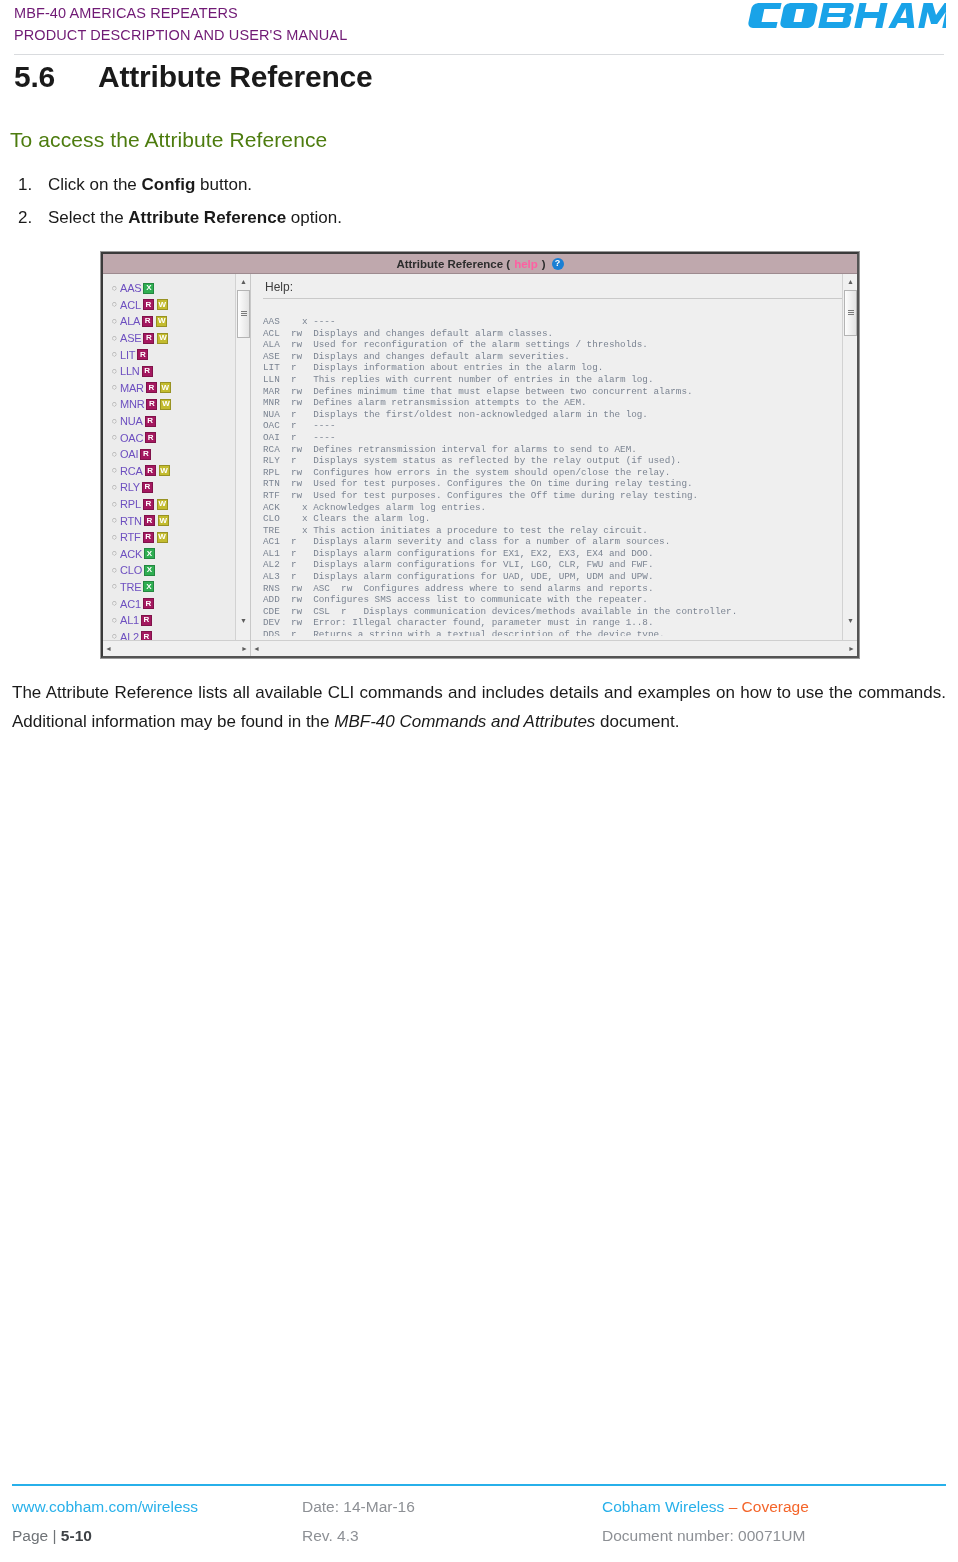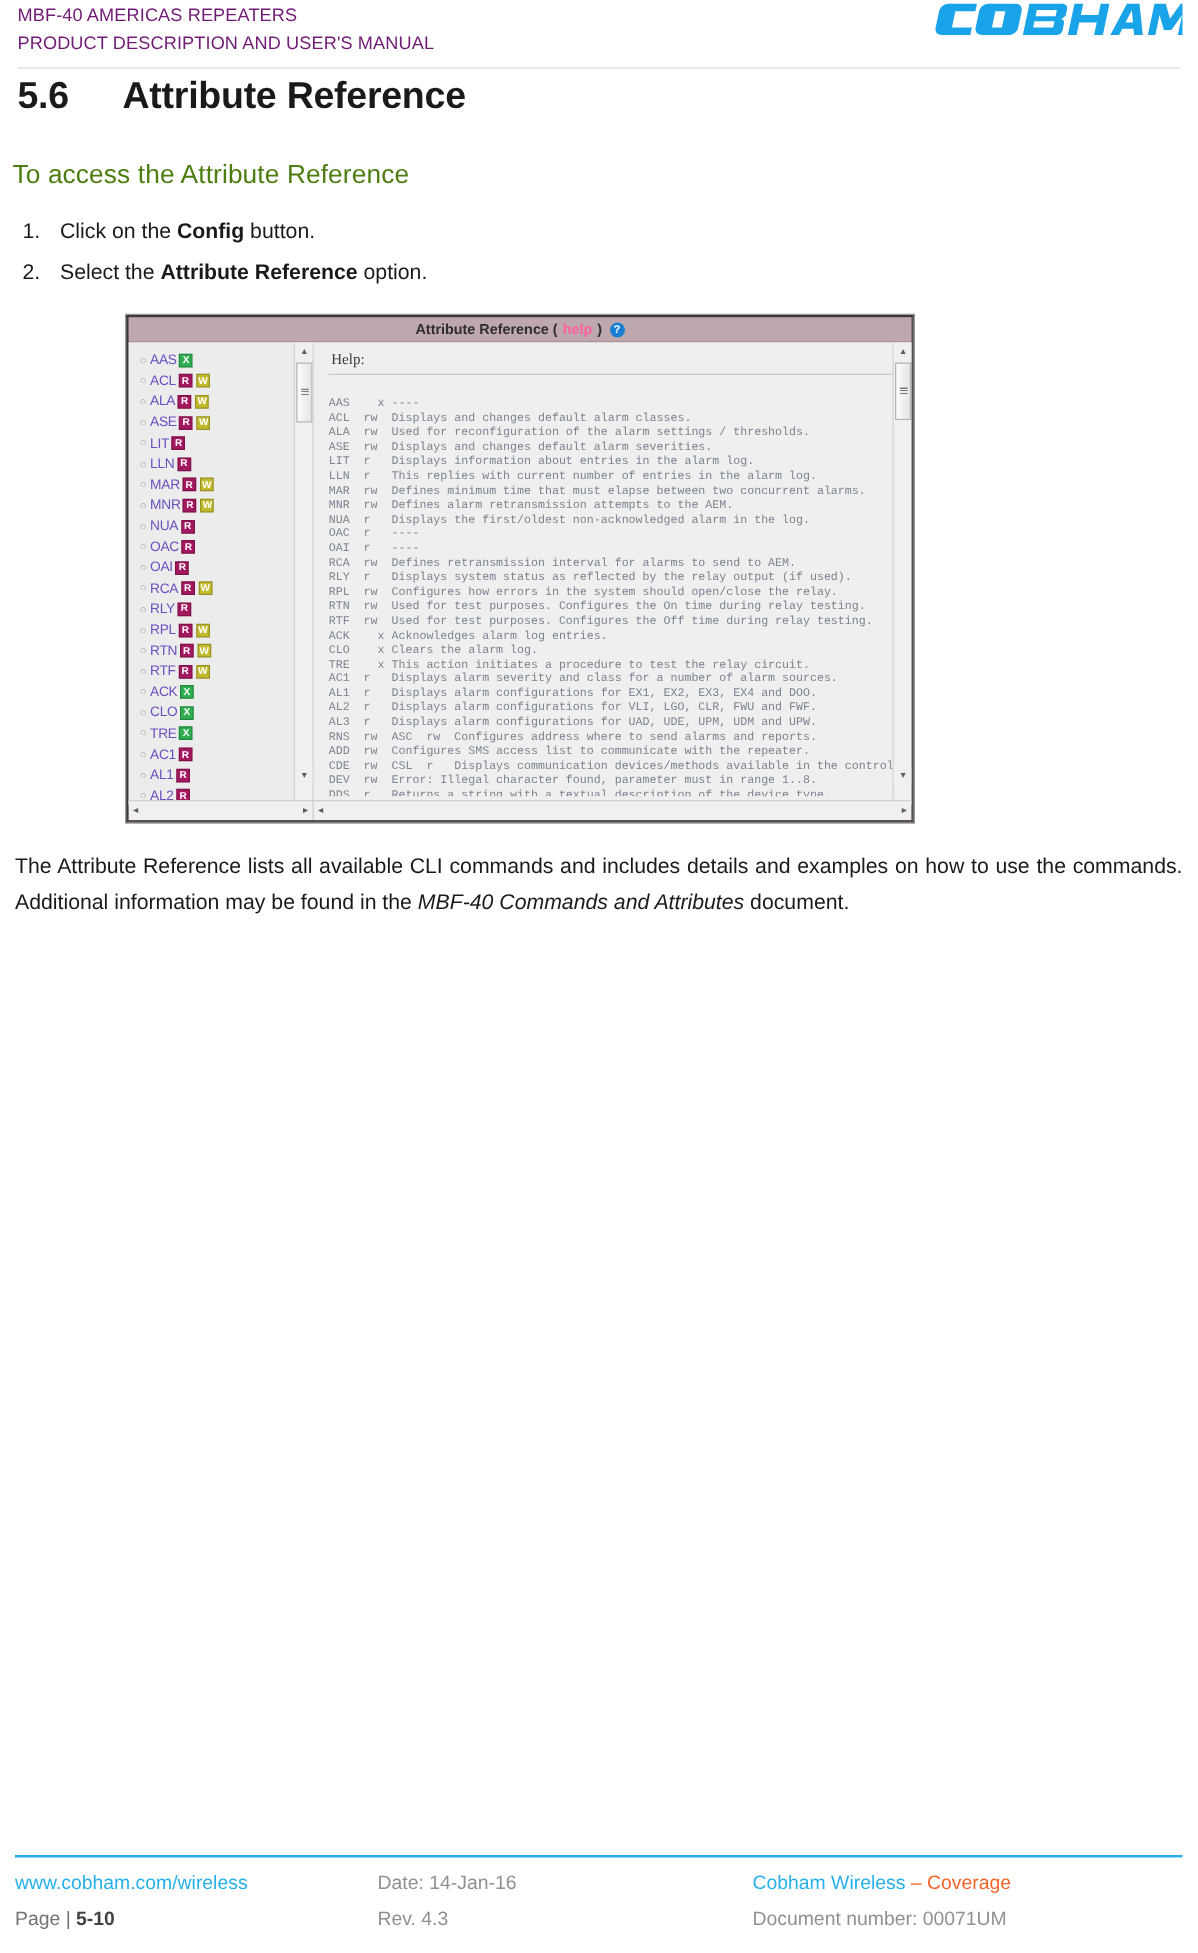--- a/index.html
+++ b/index.html
@@ -76,22 +76,22 @@
     color: #1a1a1a;
     line-height: 33px;
   }
   .step .n { width: 38px; flex: none; padding-left: 8px; }
   .step .t b { font-weight: bold; }
 
   
   .shot {
     position: absolute;
     left: 101px; top: 252px;
-    width: 630px; height: 406px;
-    background: #fca5a5;
+    width: 758px; height: 406px;
+    background: #a16207;
     border: 2px solid #3a3a3a;
     border-right-color: #545454;
     border-bottom-color: #545454;
     box-shadow: 0 0 0 1px #9a9a9a;
   }
   .titlebar {
     height: 20px;
     background: #bfa8ad;
     border-bottom: 1px solid #9d8a8f;
     display: flex;
@@ -174,21 +174,21 @@
   .badge.x { background: #2fae52; }
 
   
   .pane-right {
     position: relative;
     flex: 1 1 auto;
     background: #efefef;
     overflow: hidden;
   }
   .help-label {
-    font-family: Liberation Serif, serif;
+    font-family: Liberation Sans, sans-serif;
     font-size: 12px;
     color: #3d3d3d;
     padding: 6px 0 4px 14px;
   }
   .help-sep {
     height: 1px;
     background: #c9c9c9;
     margin: 0 8px 0 12px;
   }
   .help-body {
@@ -501,21 +501,21 @@
   <div class="body-para"><span>The Attribute Reference lists all available CLI commands and includes details and examples on how to use the commands. Additional information may be found in the </span><i>MBF-40 Commands and Attributes</i><span> document.</span></div>
 
   <div class="footer">
     <div class="footer-rule"></div>
     <div class="footer-grid">
       <div class="c1">
         <div class="f-link">www.cobham.com/wireless</div>
         <div class="f-dark"><span>Page | </span><b>5-10</b></div>
       </div>
       <div class="c2">
-        <div>Date: 14-Jan-16</div>
+        <div>Date: 14-Mar-16</div>
         <div>Rev. 4.3</div>
       </div>
       <div class="c3">
         <div><span class="f-link">Cobham Wireless </span><span class="f-orange">– </span><span class="f-orange">Coverage</span></div>
         <div>Document number: 00071UM</div>
       </div>
     </div>
   </div>
 
 </div>

